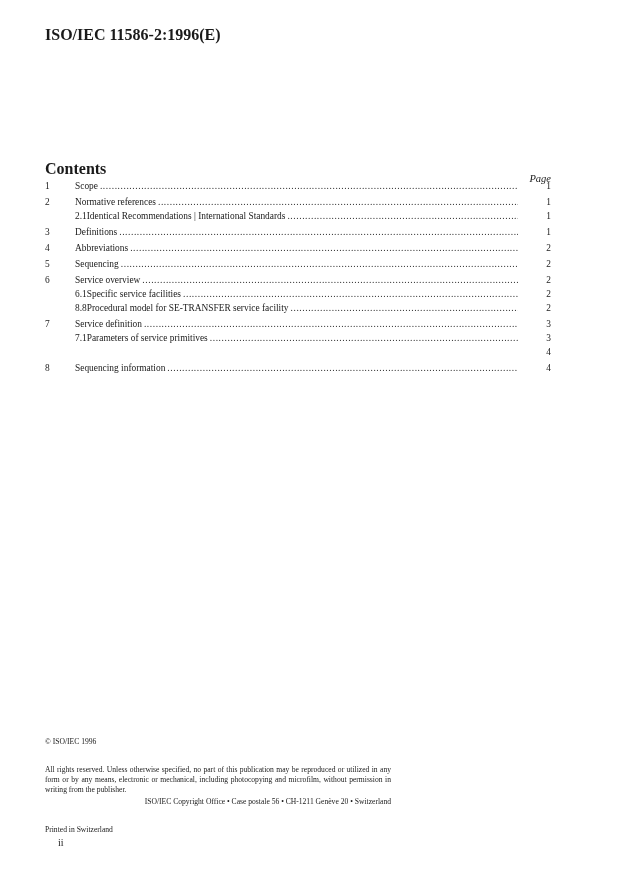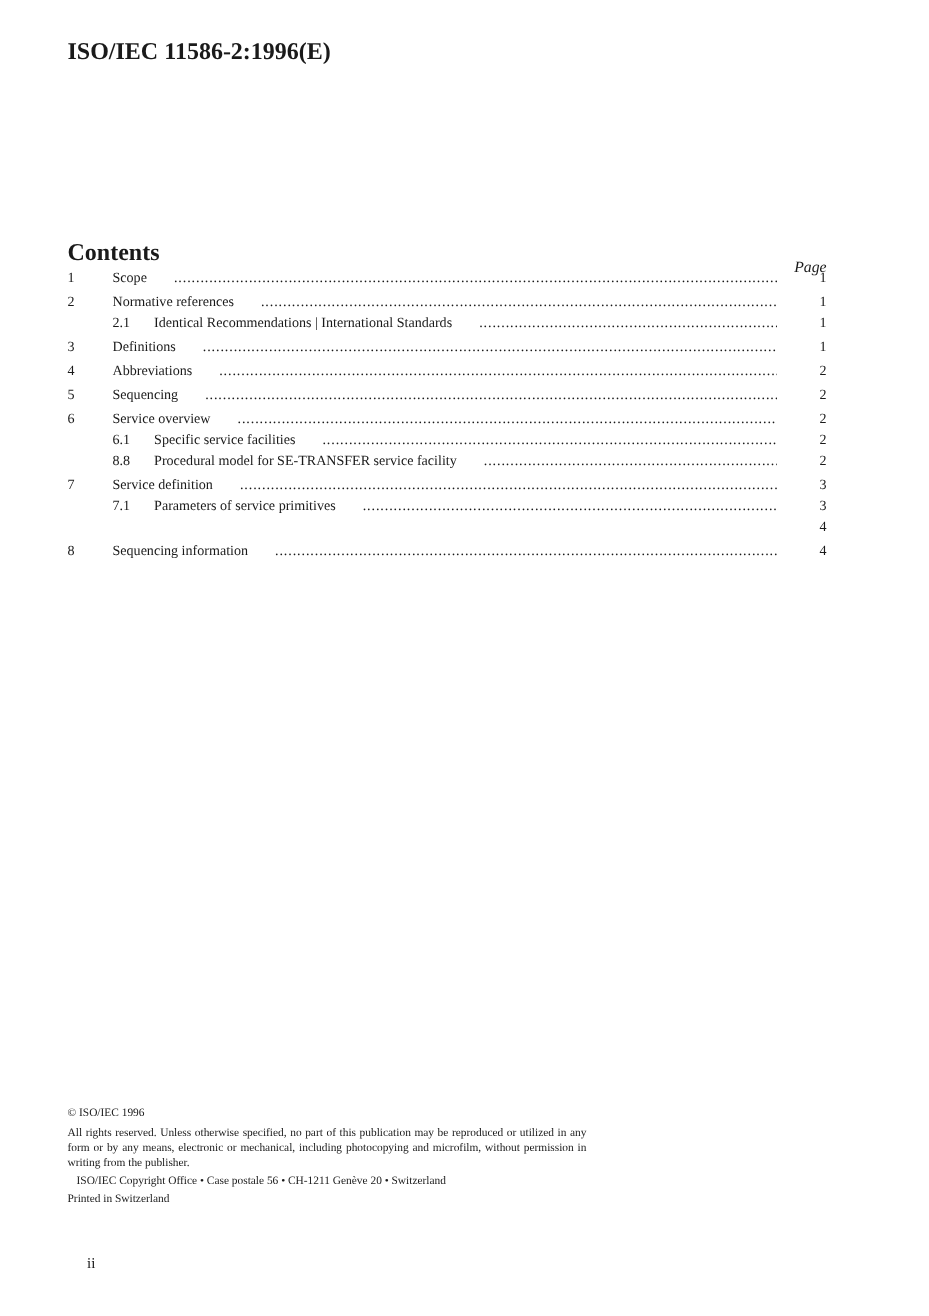--- a/index.html
+++ b/index.html
@@ -25,41 +25,41 @@
     font-size: 9.4px;
   }
   .row {
     position: relative; height: 14px; line-height: 14px;
     display: flex; align-items: baseline;
   }
   .row.gap { margin-top: 2px; }
   .num { position: absolute; left: 0; }
   .entry {
     position: absolute; left: 30px; right: 33px;
-    display: flex; align-items: baseline; overflow: hidden; white-space: nowrap; gap: 16px;
+    display: flex; align-items: baseline; overflow: hidden; white-space: nowrap;
   }
   .row.sub .entry { left: 30px; }
   .subnum { display: inline-block; width: 29px; }
   .title { flex: 0 0 auto; }
   .dots {
     flex: 1 1 auto; overflow: hidden; white-space: nowrap;
     letter-spacing: 0.6px; padding-left: 2px;
   }
   .dots::after {
     content: "........................................................................................................................................................................................................................................................................................";
   }
   .pg { position: absolute; right: 0; text-align: right; }
 
   .copyright {
     position: absolute; left: 45px; top: 737px; width: 346px;
     font-size: 7.6px; line-height: 10px;
   }
-  .copyright .c-line { margin-bottom: 3px; }
+  .copyright .c-line { margin-bottom: 18px; }
   .copyright .para { text-align: justify; text-align-last: left; }
-  .copyright .office { padding-left: 6px; margin-top: 2px; margin-bottom: 2px; }
+  .copyright .office { padding-left: 6px; margin-top: 2px; margin-bottom: 18px; text-align: right; }
   .folio {
     position: absolute; left: 58px; top: 837px; font-size: 10px;
   }
 </style>
 </head>
 <body>
 
 <div class="header">ISO/IEC 11586-2:1996(E)</div>
 
 <div class="contents-title">Contents</div>

